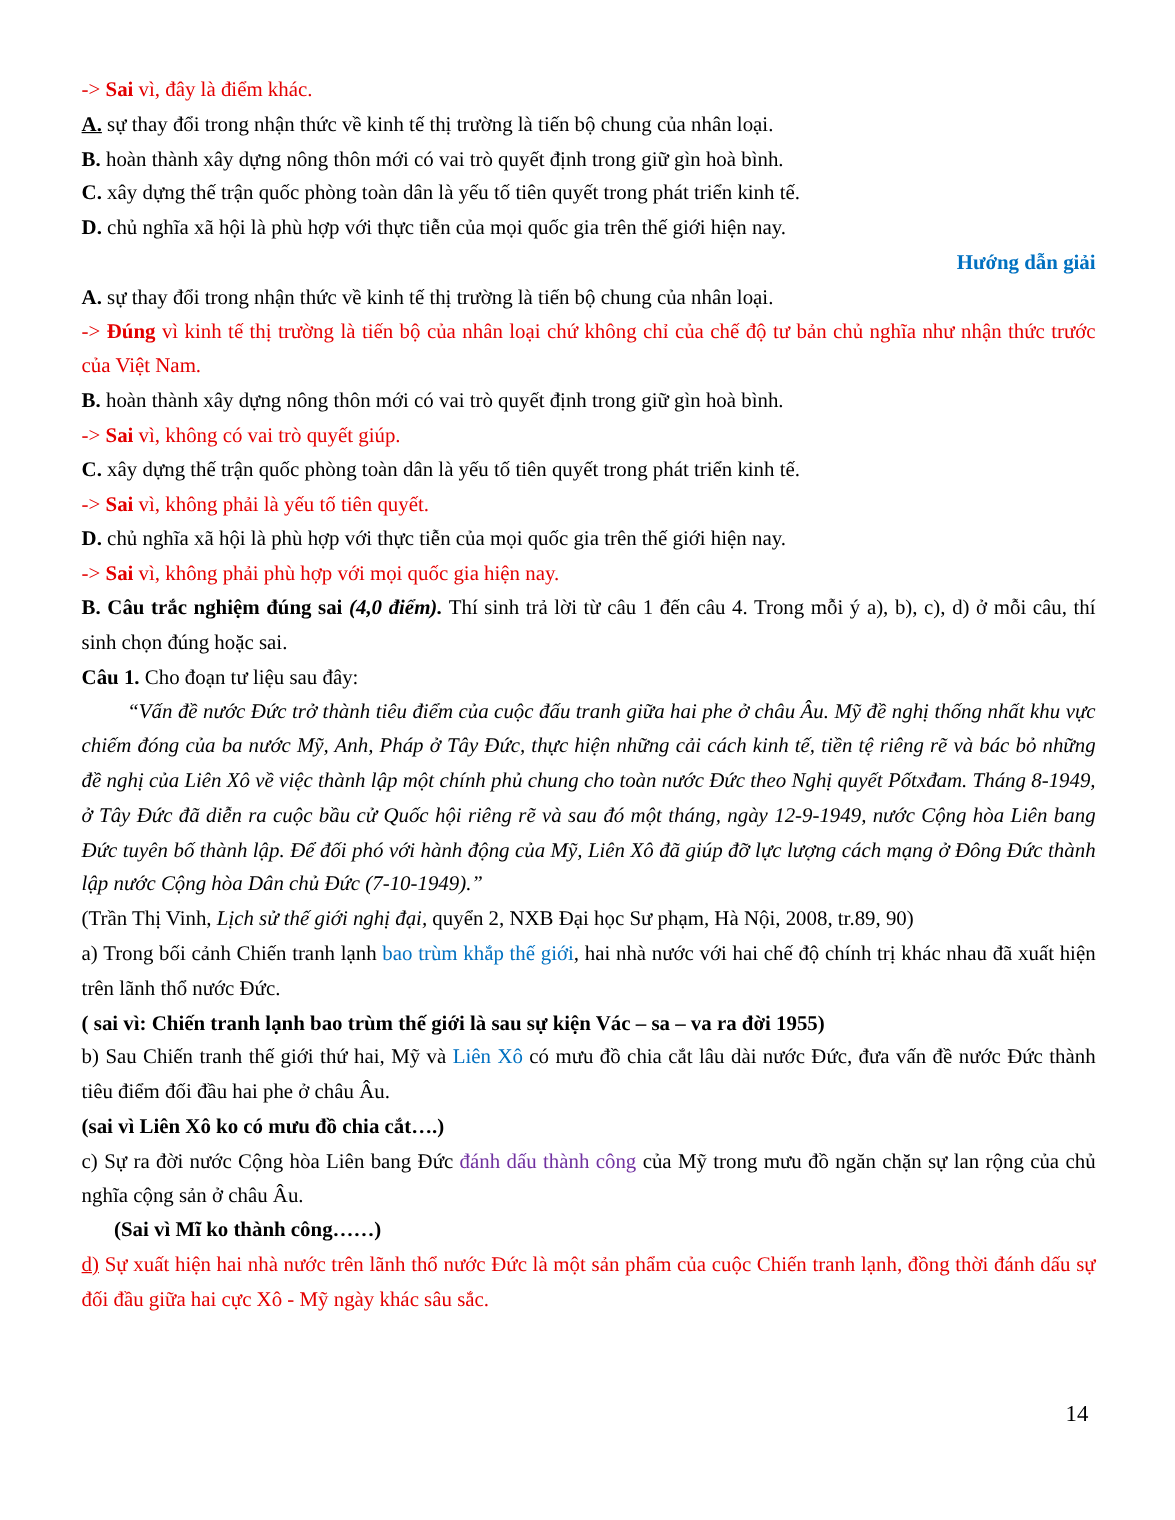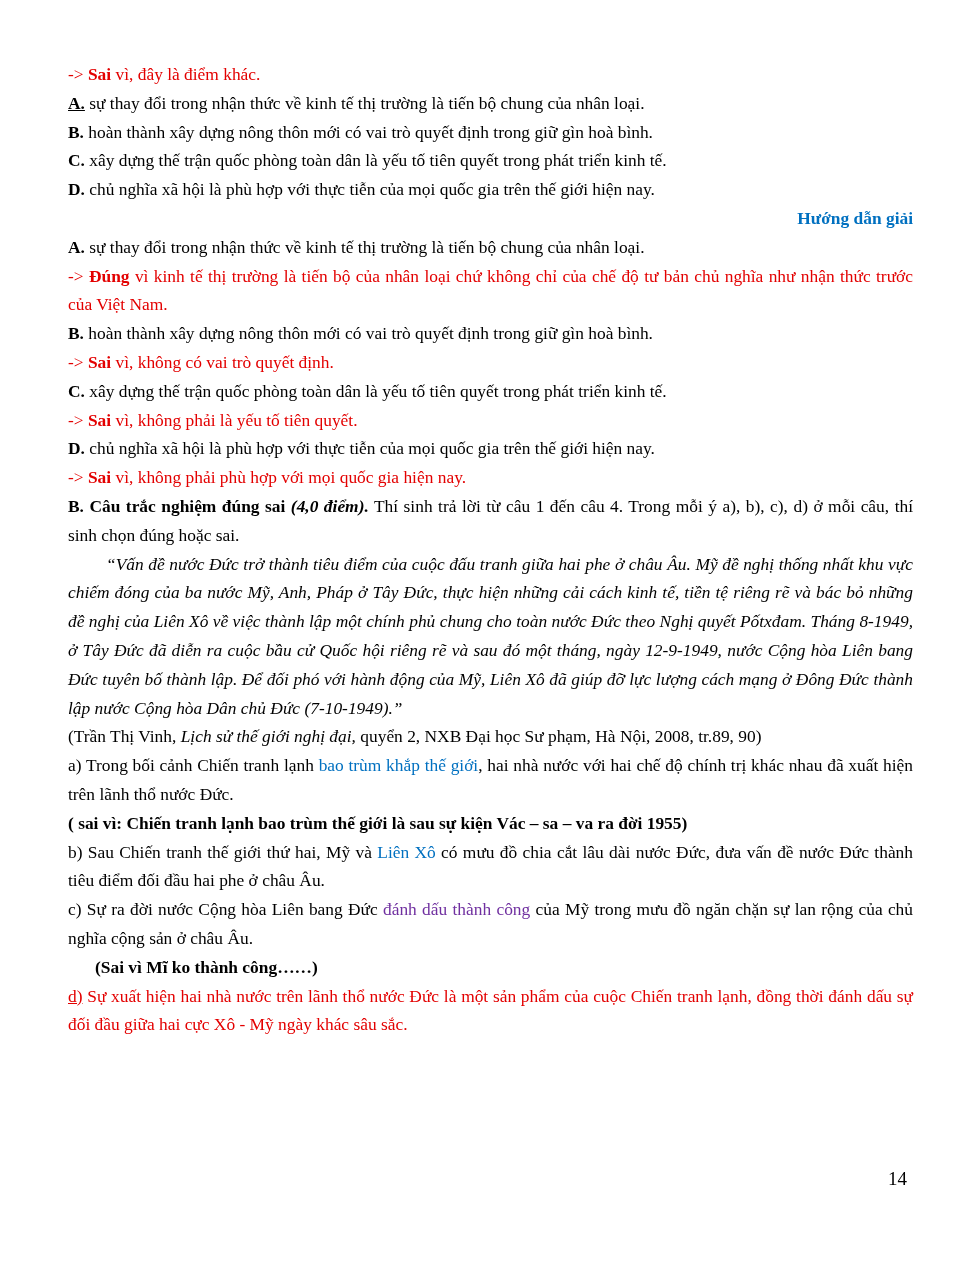--- a/index.html
+++ b/index.html
@@ -41,29 +41,31 @@
   <div class="content">
       <p class="doc-line"><span style="color: rgb(227, 0, 0);">-&gt; </span><span style="color: rgb(227, 0, 0); font-weight: bold;">Sai</span><span style="color: rgb(227, 0, 0);"> vì, đây là điểm khác.</span></p>
       <p class="doc-line"><span style="font-weight: bold; text-decoration: underline;">A.</span><span> sự thay đổi trong nhận thức về kinh tế thị trường là tiến bộ chung của nhân loại.</span></p>
       <p class="doc-line"><span style="font-weight: bold;">B.</span><span> hoàn thành xây dựng nông thôn mới có vai trò quyết định trong giữ gìn hoà bình.</span></p>
       <p class="doc-line"><span style="font-weight: bold;">C.</span><span> xây dựng thế trận quốc phòng toàn dân là yếu tố tiên quyết trong phát triển kinh tế.</span></p>
       <p class="doc-line"><span style="font-weight: bold;">D.</span><span> chủ nghĩa xã hội là phù hợp với thực tiễn của mọi quốc gia trên thế giới hiện nay.</span></p>
       <p class="doc-line center"><span style="color: rgb(0, 112, 192); font-weight: bold;">Hướng dẫn giải</span></p>
       <p class="doc-line"><span style="font-weight: bold;">A.</span><span> sự thay đổi trong nhận thức về kinh tế thị trường là tiến bộ chung của nhân loại.</span></p>
       <p class="doc-line"><span style="color: rgb(227, 0, 0);">-&gt; </span><span style="color: rgb(227, 0, 0); font-weight: bold;">Đúng</span><span style="color: rgb(227, 0, 0);"> vì  kinh tế thị trường là tiến bộ của nhân loại chứ không chỉ của chế độ tư bản chủ nghĩa như nhận thức trước của Việt Nam.</span></p>
       <p class="doc-line"><span style="font-weight: bold;">B.</span><span> hoàn thành xây dựng nông thôn mới có vai trò quyết định trong giữ gìn hoà bình.</span></p>
-      <p class="doc-line"><span style="color: rgb(227, 0, 0);">-&gt; </span><span style="color: rgb(227, 0, 0); font-weight: bold;">Sai</span><span style="color: rgb(227, 0, 0);"> vì, không có vai trò quyết định.</span></p>
+      <p class="doc-line"><span style="color: rgb(227, 0, 0);">-&gt; </span><span style="color: rgb(227, 0, 0); font-weight: bold;">Sai</span><span style="color: rgb(227, 0, 0);"> vì, không có vai trò quyết giúp.</span></p>
       <p class="doc-line"><span style="font-weight: bold;">C.</span><span> xây dựng thế trận quốc phòng toàn dân là yếu tố tiên quyết trong phát triển kinh tế.</span></p>
       <p class="doc-line"><span style="color: rgb(227, 0, 0);">-&gt; </span><span style="color: rgb(227, 0, 0); font-weight: bold;">Sai</span><span style="color: rgb(227, 0, 0);"> vì, không phải là yếu tố tiên quyết.</span></p>
       <p class="doc-line"><span style="font-weight: bold;">D.</span><span> chủ nghĩa xã hội là phù hợp với thực tiễn của mọi quốc gia trên thế giới hiện nay.</span></p>
       <p class="doc-line"><span style="color: rgb(227, 0, 0);">-&gt; </span><span style="color: rgb(227, 0, 0); font-weight: bold;">Sai</span><span style="color: rgb(227, 0, 0);"> vì, không phải phù hợp với mọi quốc gia hiện nay.</span></p>
       <p class="doc-line"><span style="font-weight: bold;">B. Câu trắc nghiệm đúng sai </span><span style="font-weight: bold; font-style: italic;">(4,0 điểm).</span><span> Thí sinh trả lời từ câu 1 đến câu 4. Trong mỗi ý a), b), c), d) ở mỗi câu, thí sinh chọn đúng hoặc sai.</span></p>
+      <p class="doc-line"><span style="font-weight: bold;">Câu 1.</span><span> Cho đoạn tư liệu sau đây:</span></p>
       <p class="doc-line" style="text-indent: 38px;"><span style="font-style: italic;">“Vấn đề nước Đức trở thành tiêu điểm của cuộc đấu tranh giữa hai phe ở châu Âu. Mỹ đề nghị thống nhất khu vực chiếm đóng của ba nước Mỹ, Anh, Pháp ở Tây Đức, thực hiện những cải cách kinh tế, tiền tệ riêng rẽ và bác bỏ những đề nghị của Liên Xô về việc thành lập một chính phủ chung cho toàn nước Đức theo Nghị quyết Pốtxđam. Tháng 8-1949, ở Tây Đức đã diễn ra cuộc bầu cử Quốc hội riêng rẽ và sau đó một tháng, ngày 12-9-1949, nước Cộng hòa Liên bang Đức tuyên bố thành lập. Để đối phó với hành động của Mỹ, Liên Xô đã giúp đỡ lực lượng cách mạng ở Đông Đức thành lập nước Cộng hòa Dân chủ Đức (7-10-1949).”</span></p>
       <p class="doc-line"><span>(Trần Thị Vinh, </span><span style="font-style: italic;">Lịch sử thế giới nghị đại,</span><span> quyển 2, NXB Đại học Sư phạm, Hà Nội, 2008, tr.89, 90)</span></p>
       <p class="doc-line"><span>a) Trong bối cảnh Chiến tranh lạnh </span><span style="color: rgb(0, 112, 192);">bao trùm khắp thế giới</span><span>, hai nhà nước với hai chế độ chính trị khác nhau đã xuất hiện trên lãnh thổ nước Đức.</span></p>
       <p class="doc-line"><span style="font-weight: bold;">( sai vì: Chiến tranh lạnh bao trùm thế giới là sau sự kiện Vác – sa – va ra đời 1955)</span></p>
       <p class="doc-line"><span>b) Sau Chiến tranh thế giới thứ hai, Mỹ và </span><span style="color: rgb(0, 112, 192);">Liên Xô</span><span> có mưu đồ chia cắt lâu dài nước Đức, đưa vấn đề nước Đức thành tiêu điểm đối đầu hai phe ở châu Âu.</span></p>
+      <p class="doc-line"><span style="font-weight: bold;">(sai vì Liên Xô ko có mưu đồ chia cắt….)</span></p>
       <p class="doc-line"><span>c) Sự ra đời nước Cộng hòa Liên bang Đức </span><span style="color: rgb(112, 48, 160);">đánh dấu thành công</span><span> của Mỹ trong mưu đồ ngăn chặn sự lan rộng của chủ nghĩa cộng sản ở châu Âu.</span></p>
       <p class="doc-line"><span style="font-weight: bold; margin-left: 27px;">(Sai vì Mĩ ko thành công……)</span></p>
       <p class="doc-line"><span style="color: rgb(227, 0, 0); text-decoration: underline;">d)</span><span style="color: rgb(227, 0, 0);"> Sự xuất hiện hai nhà nước trên lãnh thổ nước Đức là một sản phẩm của cuộc Chiến tranh lạnh, đồng thời đánh dấu sự đối đầu giữa hai cực Xô - Mỹ ngày khác sâu sắc.</span></p>
     </div>
   <div class="page-number">14</div>
 </div>
 
 </body></html>

